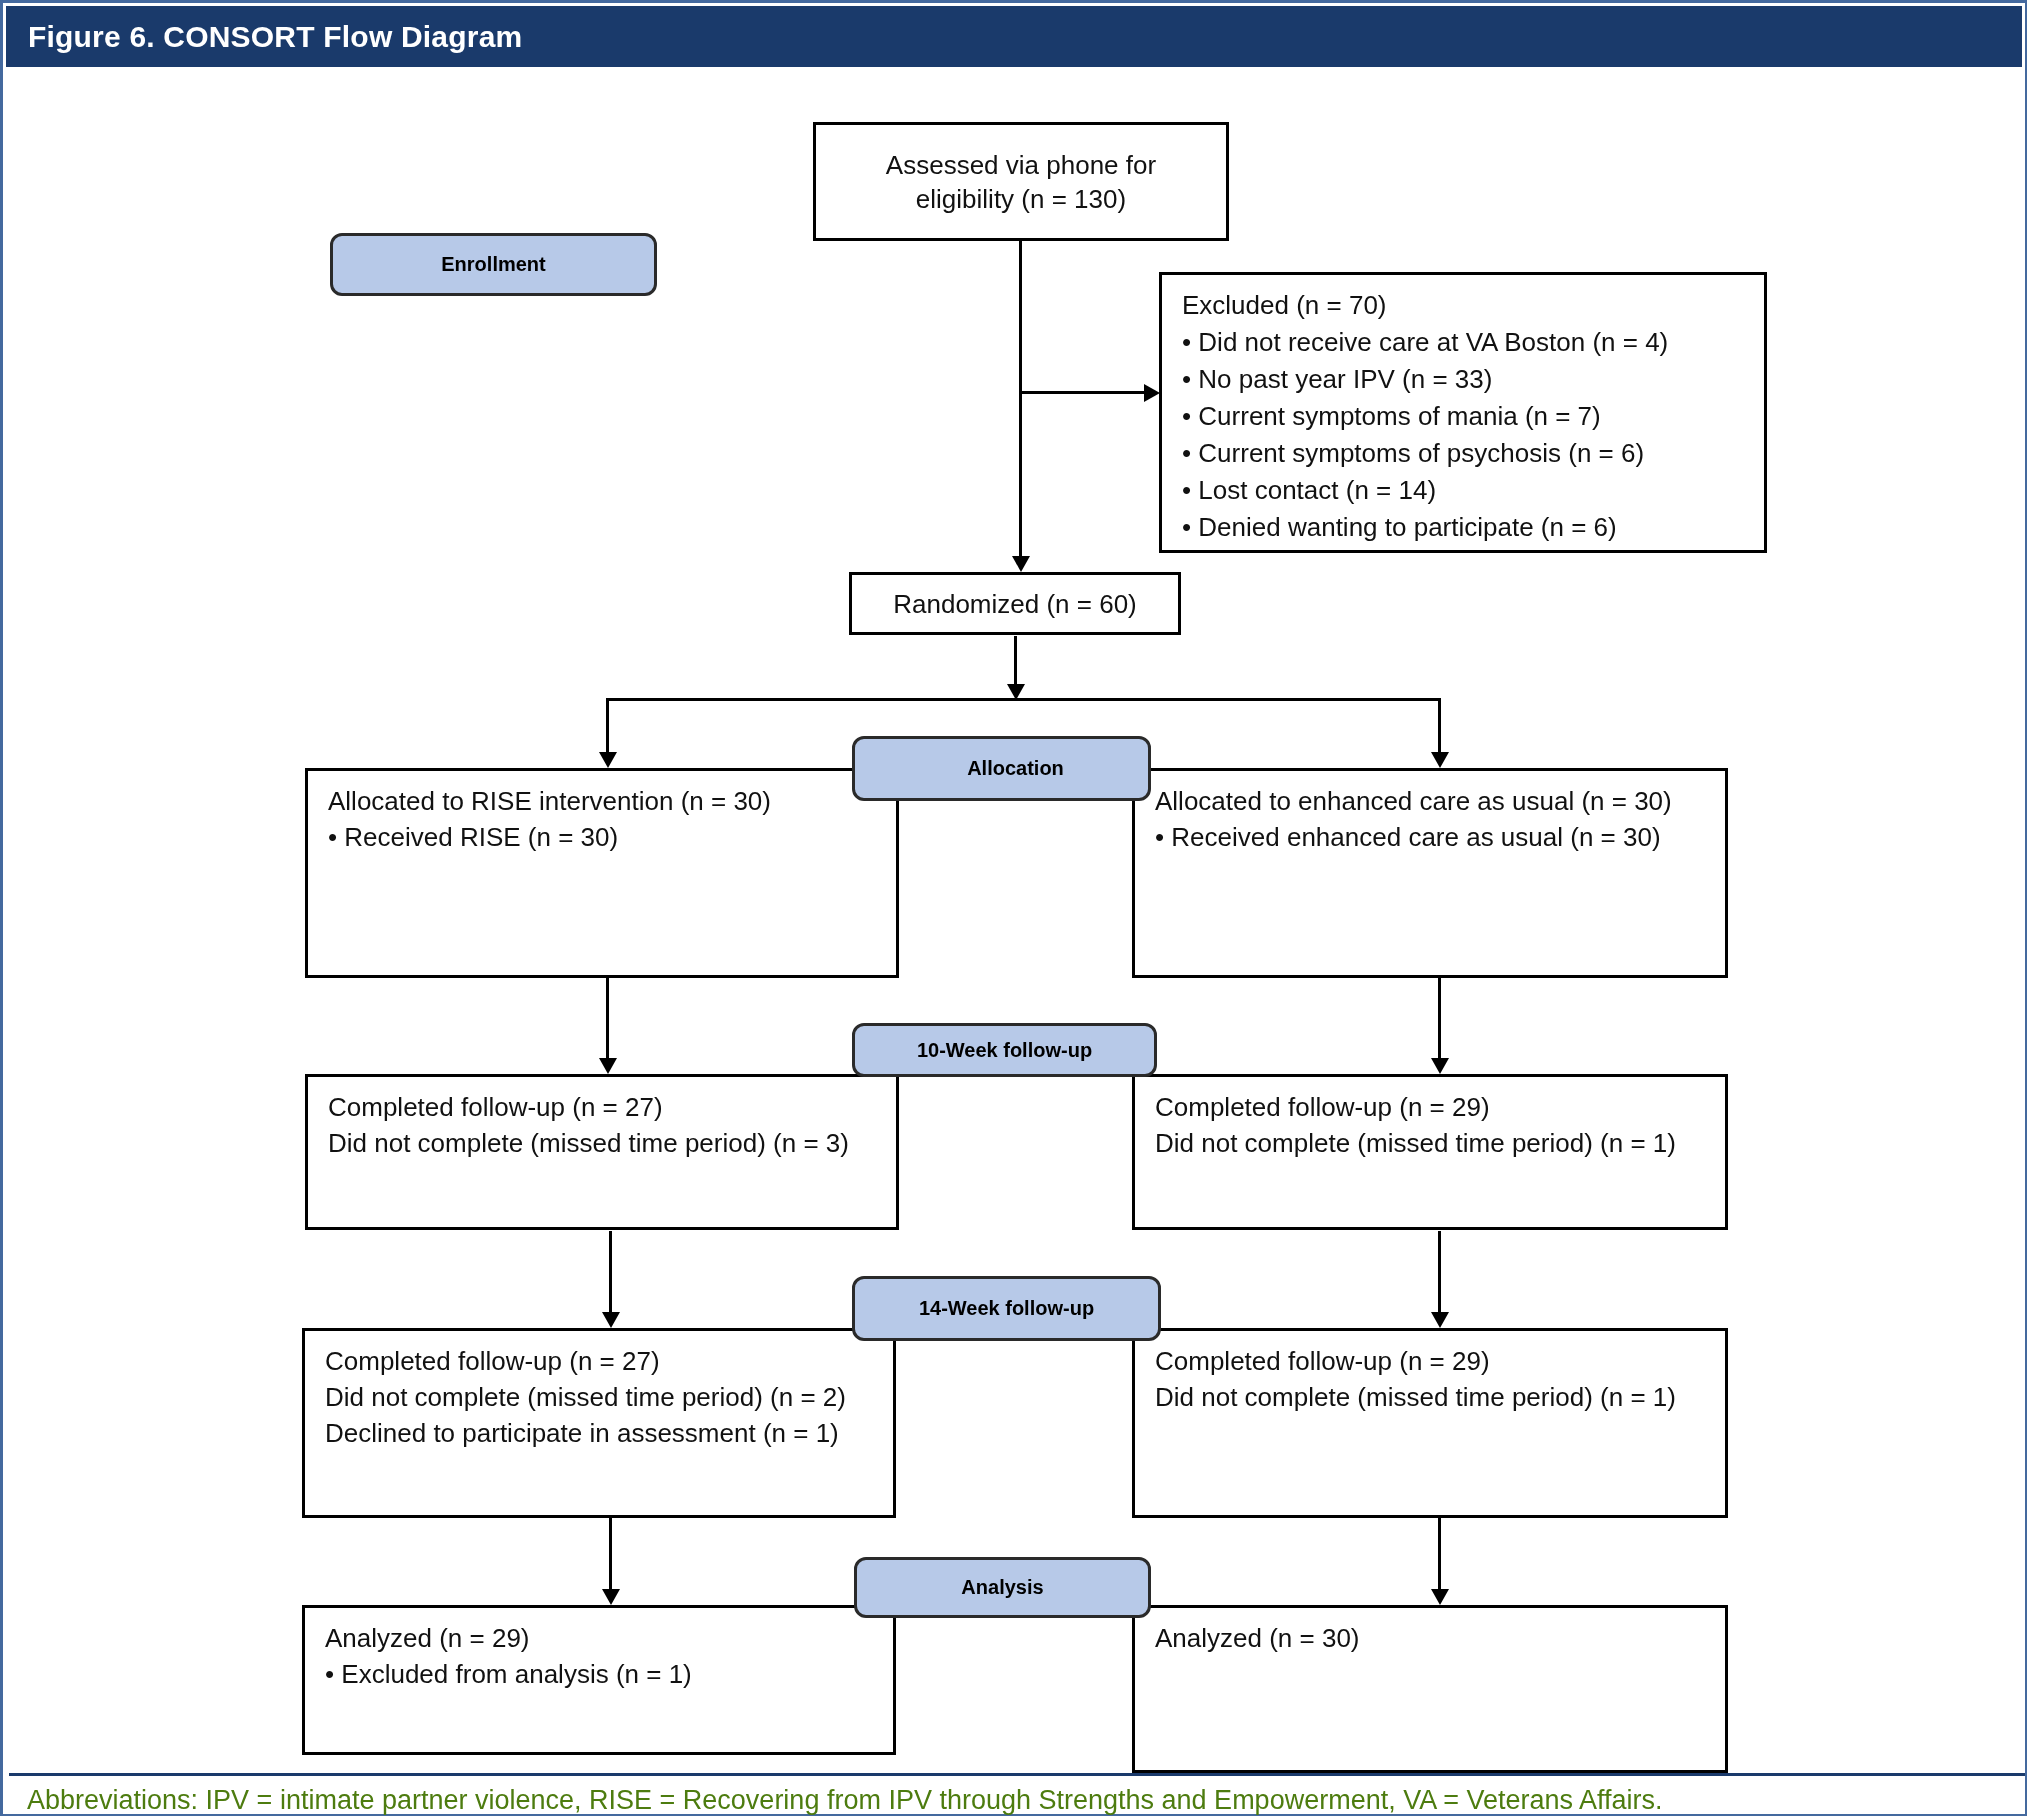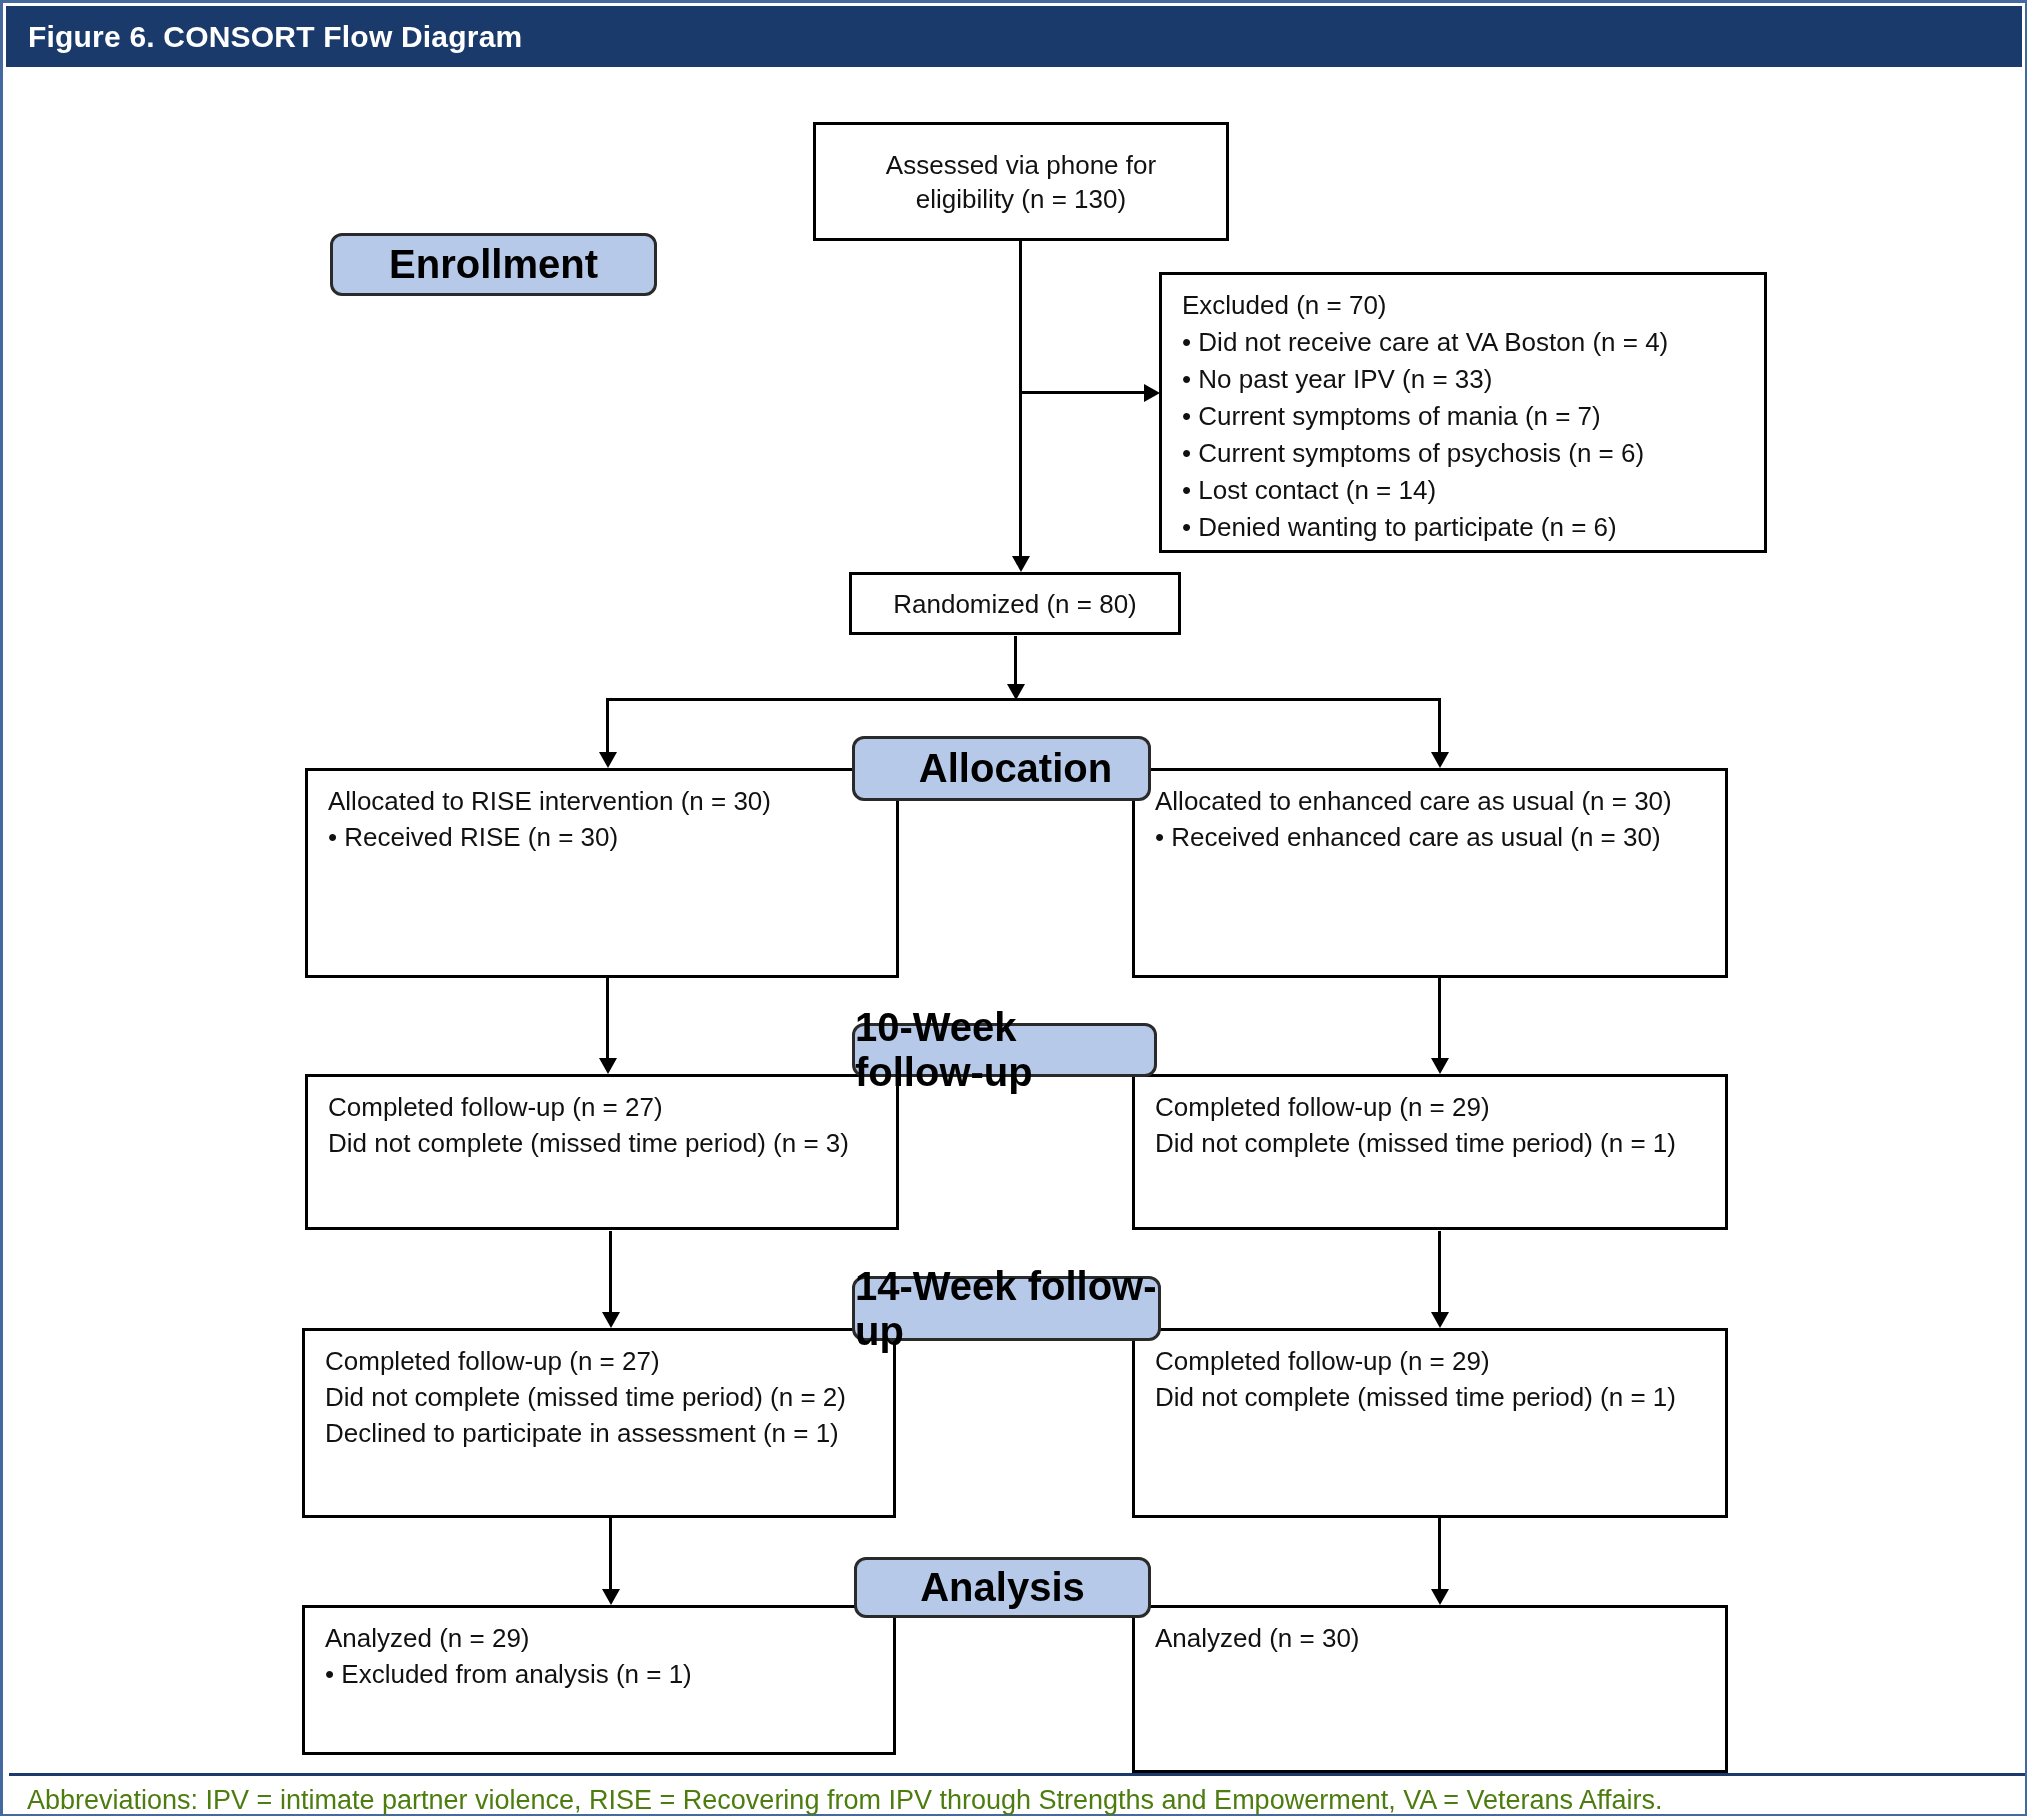--- a/index.html
+++ b/index.html
@@ -36,21 +36,21 @@
     text-align: center; line-height: 34px;
     padding: 6px 26px;
   }
   .box.pad-text { padding: 12px 20px; }
   .stage {
     position: absolute;
     background: #b7c9e8;
     border: 3px solid #2a2a2a;
     border-radius: 12px;
     display: flex; align-items: center; justify-content: center;
-    font-weight: bold; font-size: 40px; color: #000000;
+    font-weight: bold; font-size: 20px; color: #000000;
     z-index: 6;
   }
   .vline, .hline { position: absolute; background: #000000; z-index: 1; }
   .vline { width: 3px; }
   .hline { height: 3px; }
   .arrow-down {
     position: absolute; width: 0; height: 0; z-index: 3;
     border-left: 9px solid transparent;
     border-right: 9px solid transparent;
     border-top: 16px solid #000000;
@@ -115,21 +115,21 @@
     <div class="line">Excluded (n = 70)</div>
     <div class="line">• Did not receive care at VA Boston (n = 4)</div>
     <div class="line">• No past year IPV (n = 33)</div>
     <div class="line">• Current symptoms of mania (n = 7)</div>
     <div class="line">• Current symptoms of psychosis (n = 6)</div>
     <div class="line">• Lost contact (n = 14)</div>
     <div class="line">• Denied wanting to participate (n = 6)</div>
   </div>
 
   <div class="box center-text" style="left:846px; top:569px; width:332px; height:63px;">
-    <span class="line">Randomized (n = 80)</span>
+    <span class="line">Randomized (n = 60)</span>
   </div>
 
   <div class="stage" style="left:849px; top:733px; width:299px; height:65px;padding-left:28px;">
     <span>Allocation</span>
   </div>
 
   <div class="box pad-text" style="left:302px; top:765px; width:594px; height:210px;">
     <div class="line">Allocated to RISE intervention (n = 30)</div>
     <div class="line">• Received RISE (n = 30)</div>
   </div>

